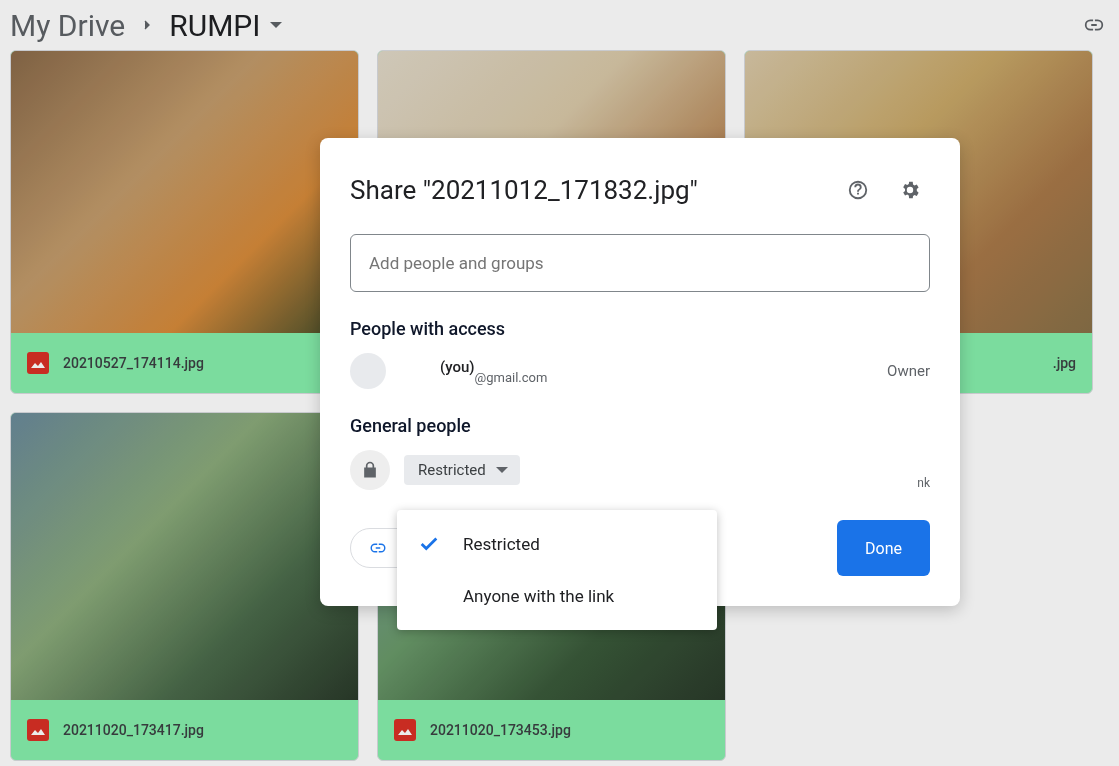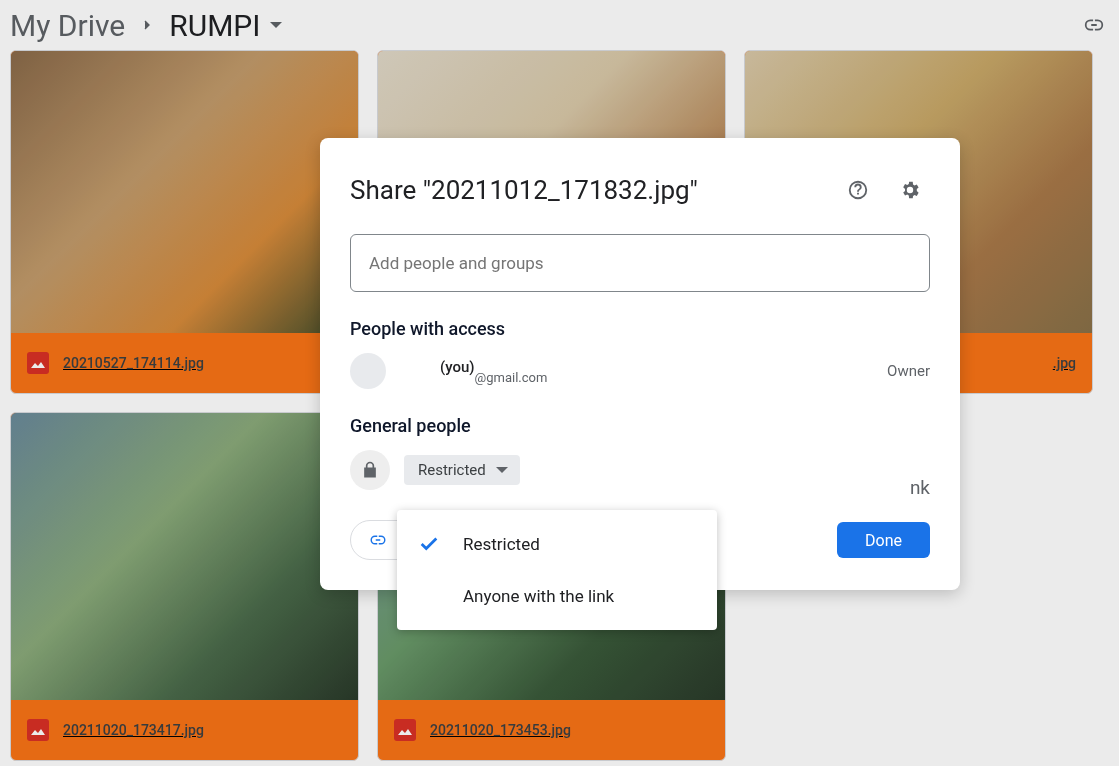--- a/index.html
+++ b/index.html
@@ -8,21 +8,21 @@
     .topbar { position: absolute; top: 0; left: 0; right: 0; height: 50px; display: flex; align-items: center; padding: 0 10px; }
     .breadcrumb { display: flex; align-items: center; gap: 14px; }
     .crumb { font-size: 30px; color: #5f6368; cursor: pointer; }
     .crumb-current { color: #202124; display: flex; align-items: center; gap: 10px; }
     .chevron { color: #5f6368; }
     .chevsvg { width: 16px; height:16px; }
     .tri-down { width: 0; height: 0; border-left: 6px solid transparent; border-right: 6px solid transparent; border-top: 6px solid #5f6368; display: inline-block; }
     .toolbar-right { margin-left:auto; padding-right:4px; }
     .link-icon { color:#5f6368; }
     .grid { position: absolute; top: 50px; left: 10px; right: 10px; display: flex; gap: 18px; flex-wrap: wrap; }
-    .card { width: 349px; border: 1px solid #dadce0; border-radius: 6px; overflow: hidden; background:#f97316;text-decoration:underline; }
+    .card { width: 349px; border: 1px solid #dadce0; border-radius: 6px; overflow: hidden; background:#86efac; }
     .thumb { height: 282px; background: linear-gradient(135deg,#3b5e3b 0%, #6b8a4f 30%, #b89a6a 60%, #c2b280 100%); }
     .thumb.food1 { background: linear-gradient(135deg,#8a6a4a 0%, #c29b6b 40%, #d68a3a 70%, #3a4a2a 100%); }
     .thumb.food2 { background: linear-gradient(135deg,#e0d8c8 0%, #d8c8a8 40%, #b88a5a 70%, #a87a4a 100%); }
     .thumb.food3 { background: linear-gradient(135deg,#d8c8a8 0%, #c8a868 40%, #a87848 70%, #887048 100%); }
     .thumb.food4 { background: linear-gradient(135deg,#b8a898 0%, #d8c8b8 30%, #a86848 60%, #884828 100%); }
     .thumb.out1 { background: linear-gradient(135deg,#6a8a9a 0%, #8aaa7a 40%, #4a6a4a 70%, #2a3a2a 100%); }
     .thumb.out2 { background: linear-gradient(135deg,#7a9aaa 0%, #6a9a6a 40%, #3a5a3a 70%, #2a3a2a 100%); }
     .row2 .thumb { height: 287px; }
     .card-footer { height: 60px; display: flex; align-items: center; padding: 0 16px; gap: 14px; }
     .img-ico { width: 22px; height: 22px; background:#d93025; border-radius:3px; display:flex; align-items:center; justify-content:center; }
@@ -42,22 +42,22 @@
     .pname { font-size:15px; color:#202124; font-weight:500; text-align:center; }
     .pemail { font-size:13px; color:#5f6368; text-align:center; margin-top:12px;}
     .pinfo-wrap { display:flex; flex-direction:row; align-items:flex-start; margin-left:40px;}
     .prole { font-size:15px; color:#5f6368; }
     .ga-row { display:flex; align-items:center; margin-top:14px; gap:14px; }
     .ga-ico { width:40px; height:40px; border-radius:50%; background:#eeeeee; display:flex; align-items:center; justify-content:center; color:#5f6368; }
     .ga-select { background:#e8eaed; border-radius:4px; padding: 6px 12px 6px 14px; display:flex; align-items:center; gap:10px; cursor:pointer; font-size:15px; color:#3c4043; }
     .actions { display:flex; align-items:center; margin-top:30px; gap:14px; position:relative; }
     .copy-link { border:1px solid #dadce0; border-radius:20px; height:40px; padding:0 18px; display:flex; align-items:center; gap:10px; color:#1a73e8; font-size:15px; cursor:pointer; }
     .spacer { flex:1; }
-    .done-btn { background:#1a73e8; color:#fff; border:none; border-radius:6px; height:36px; padding:0 28px; font-size:16px; cursor:pointer; }
-    .ga-hint { position:absolute; font-size:19px; color:#5f6368;text-align:right; }
+    .done-btn { background:#1a73e8; color:#fff; border:none; border-radius:6px; height:56px; padding:0 28px; font-size:16px; cursor:pointer; }
+    .ga-hint { position:absolute; font-size:12px; color:#5f6368;text-align:right; }
 
     .dropdown { position:absolute; top:510px; left:397px; width:320px; background:#fff; border-radius:4px; box-shadow:0 2px 10px rgba(0,0,0,0.25); padding:8px 0; z-index:50; }
     .dd-item { height:52px; display:flex; align-items:center; padding:0 20px; gap:22px; font-size:17px; color:#202124; cursor:pointer; }
     .dd-check { width:24px; color:#1a73e8; display:flex; justify-content:center; }
     svg { display:block; }
   </style>
 </head>
 <body>
 
 <div class="topbar">

